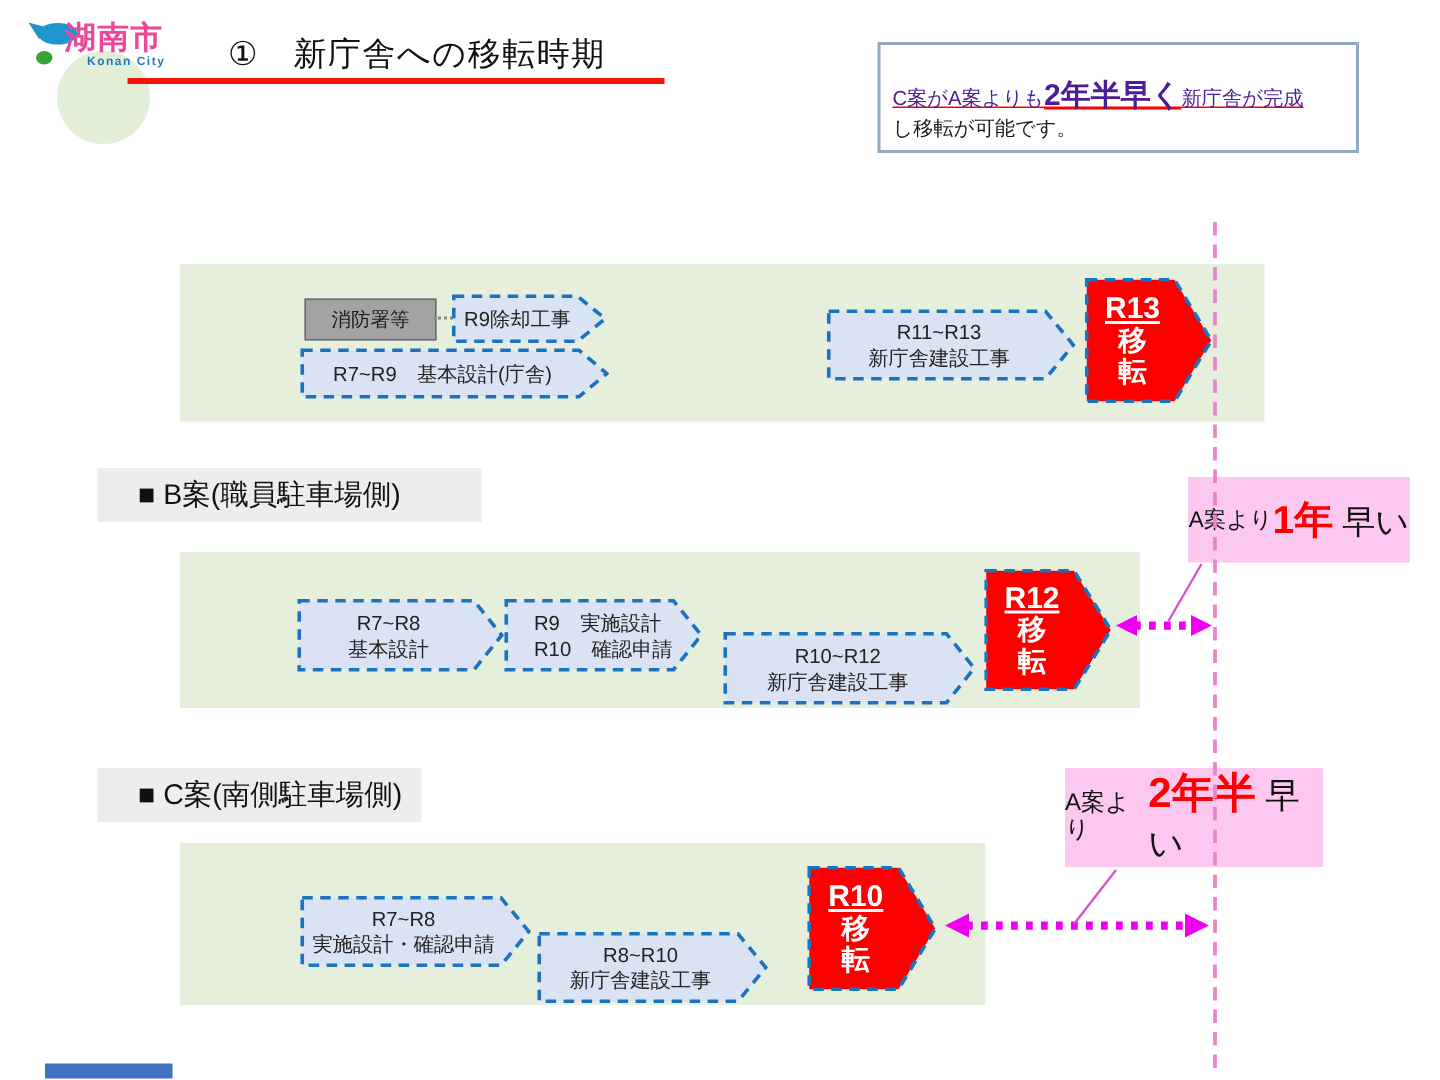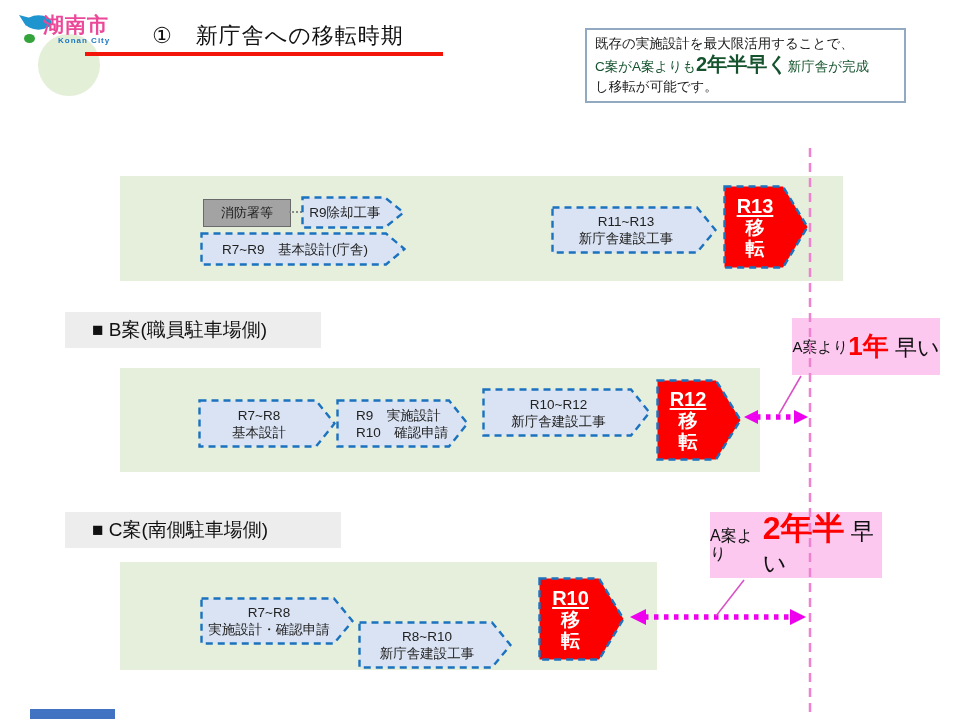--- a/index.html
+++ b/index.html
@@ -12,29 +12,29 @@
   .logo-svg{left:16px;top:13px;z-index:1;}
   .logo-city{left:43px;top:11px;font-size:21px;font-weight:bold;color:#ec4899;z-index:1;letter-spacing:1px;}
   .logo-city-en{left:58px;top:36px;font-size:8px;font-weight:bold;color:#1D78C0;letter-spacing:1px;z-index:1;}
   .page-title{left:152px;top:21px;font-size:22px;color:#111;letter-spacing:1px;z-index:1;}
   .title-rule{left:85px;top:52px;width:358px;height:4px;background:#F3150A;z-index:1;}
   .intro{left:100px;top:82px;font-size:15px;color:#222;z-index:1;}
 
   
   .callout{left:585px;top:28px;width:321px;box-sizing:border-box;border:2px solid #92A9C2;
            padding:4px 8px;font-size:13.5px;line-height:20px;background:#fff;z-index:2;}
-  .callout .red{color:#14532d;text-decoration-color:#FF0000;}
+  .callout .red{color:#4c1d95;text-decoration:underline;text-decoration-color:#FF0000;}
   .callout .em{font-size:20px;font-weight:bold;}
 
   
   .plan-label{background:#EDEDED;display:flex;align-items:center;padding-left:27px;
               font-size:19px;color:#111;box-sizing:border-box;z-index:1;}
   .label-a{left:65px;top:122px;width:192px;height:36px;}
   .label-b{left:65px;top:312px;width:256px;height:36px;}
-  .label-c{left:65px;top:512px;width:276px;height:36px;}
+  .label-c{left:65px;top:512px;width:216px;height:36px;}
 
   
   .band{background:#E5EFDC;z-index:1;}
   .band-a{left:120px;top:176px;width:723px;height:105px;}
   .band-b{left:120px;top:368px;width:640px;height:104px;}
   .band-c{left:120px;top:562px;width:537px;height:108px;}
 
   
   .chev{z-index:2;}
   .chev svg{position:absolute;left:0;top:0;}
@@ -55,21 +55,21 @@
   
   .badge{background:#FCC8F0;display:flex;align-items:center;justify-content:center;
          z-index:3;color:#111;}
   .badge-b{left:792px;top:318px;width:148px;height:57px;}
   .badge-c{left:710px;top:512px;width:172px;height:66px;}
   .badge .l1{font-size:15px;line-height:18px;}
   .badge-c .l1{font-size:16px;}
   .badge .l2{font-size:22px;line-height:28px;}
   .badge-c .l2{font-size:23px;line-height:32px;}
   .badge .em{color:#FF0000;font-weight:bold;font-size:26px;}
-  .badge-c .em{font-size:32px;}
+  .badge-c .em{font-size:28px;}
 
   .overlay{left:0;top:0;z-index:4;pointer-events:none;}
 
   .footer-bar{left:30px;top:709px;width:85px;height:10px;background:#4173C2;z-index:1;}
 </style>
 </head>
 <body>
 
 <div class="slide">
 
@@ -78,21 +78,21 @@
     <polygon points="3,2 18,6 10,13" fill="#1E95CE"></polygon>
     <ellipse cx="22.5" cy="9.5" rx="13" ry="7.2" fill="#1E95CE"></ellipse>
     <ellipse cx="13.5" cy="25.5" rx="5.5" ry="4.5" fill="#35A33C"></ellipse>
   </svg>
   <div class="abs logo-city">湖南市</div>
   <div class="abs logo-city-en">Konan City</div>
   <div class="abs page-title">①　新庁舎への移転時期</div>
   <div class="abs title-rule"></div>
 
   <div class="abs callout">
-    <span>既存の実施設計を最大限活用することで、</span><br>
+    <br>
     <span class="red">C案がA案よりも</span><span class="red em">2年半早く</span><span class="red">新庁舎が完成</span><br>
     <span>し移転が可能です。</span>
   </div>
 
   <div class="abs band band-a"></div>
   <div class="abs note-box">消防署等</div>
   <div class="abs note-link"></div>
 
   <div class="abs chev" style="left:301px;top:196px;width:104px;height:33px;">
       <svg width="104" height="33">
@@ -144,21 +144,21 @@
   </div>
   <div class="abs chev la" style="left:336px;top:399px;width:133px;height:49px;">
       <svg width="133" height="49">
         <polygon points="1.5,1.5 113,1.5 131.5,24.5 113,47.5 1.5,47.5"></polygon>
       </svg>
     <div class="t">
         <span>R9　実施設計</span>
         <span>R10　確認申請</span>
       </div>
   </div>
-  <div class="abs chev" style="left:482px;top:388px;width:169px;height:49px;">
+  <div class="abs chev" style="left:482px;top:421px;width:169px;height:49px;">
       <svg width="169" height="49">
         <polygon points="1.5,1.5 149,1.5 167.5,24.5 149,47.5 1.5,47.5"></polygon>
       </svg>
     <div class="t">
         <span>R10~R12</span>
         <span>新庁舎建設工事</span>
       </div>
   </div>
   <div class="abs chev red" style="left:656px;top:379px;width:86px;height:82px;">
       <svg width="86" height="82">

